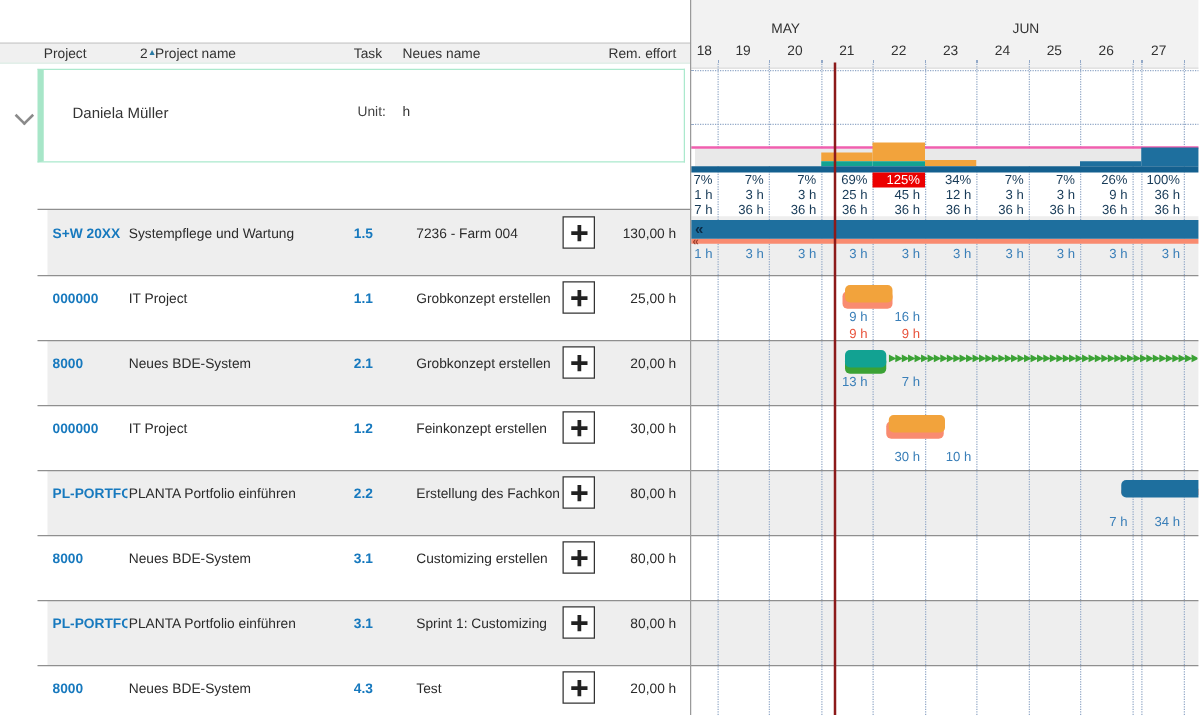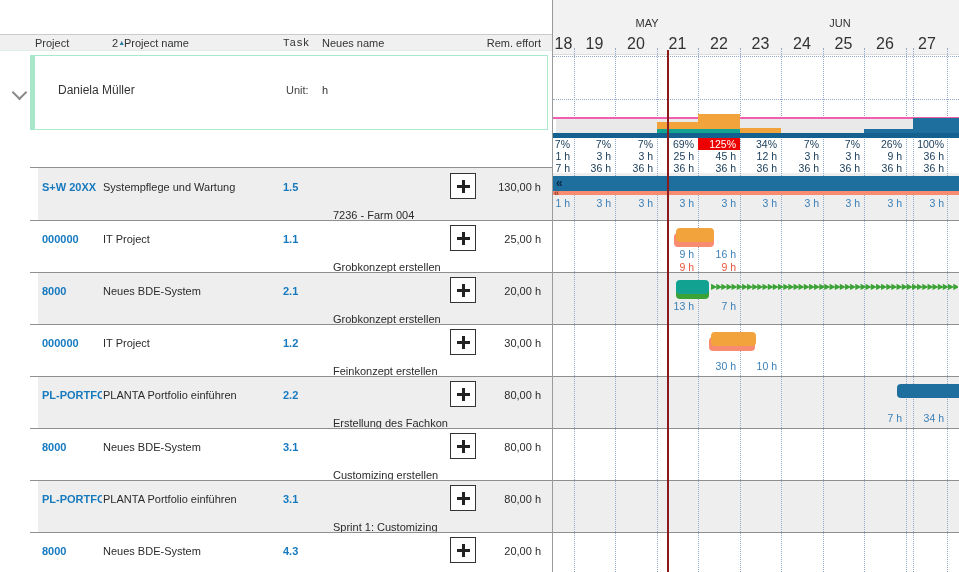--- a/index.html
+++ b/index.html
@@ -7,22 +7,22 @@
     font-family:"Liberation Sans","DejaVu Sans",sans-serif;font-size:11px;color:#2b2b2b;}
   
   .band-left{position:absolute;left:0;top:34px;width:553px;height:17px;background:#f0f0f0;
     border-top:1px solid #cbcbcb;border-bottom:1px solid #ddeee6;box-sizing:border-box;z-index:1;}
   .hdr{position:absolute;top:37px;font-size:11px;color:#333;white-space:nowrap;z-index:2;}
   .sort-num{color:#333;}
   .sort-tri{font-size:7px;color:#2a7ca6;vertical-align:2px;}
   
   .gantt-band{position:absolute;left:553px;top:0;width:406px;height:55px;background:#f2f2f2;
     border-bottom:1px solid #dcdcdc;box-sizing:border-box;z-index:1;}
-  .month{position:absolute;top:17px;font-size:11px;color:#333;text-align:center;z-index:2;}
-  .wk{position:absolute;top:35px;font-size:16px;color:#333;text-align:center;z-index:2;}
+  .month{position:absolute;top:17px;font-size:11px;color:#333;text-align:left;z-index:2;}
+  .wk{position:absolute;top:35px;font-size:11px;color:#333;text-align:center;z-index:2;}
   
   .x0{left:553px;width:21px}.x1{left:574px;width:41px}.x2{left:615px;width:42px}
   .x3{left:657px;width:41px}.x4{left:698px;width:42px}.x5{left:740px;width:41px}
   .x6{left:781px;width:42px}.x8{left:864px;width:42px}.x9{left:906px;width:42px}
   .vgrid{position:absolute;top:48px;height:524px;width:0;border-left:1px dotted var(--grid,#93A9C8);z-index:2;}
   .hdot{position:absolute;left:553px;width:406px;height:0;border-top:1px dotted var(--grid,#93A9C8);z-index:2;}
   .divider{position:absolute;left:552px;top:0;width:1px;height:572px;background:#9a9a9a;z-index:7;}
   .today{position:absolute;left:667px;top:50px;width:2px;height:522px;background:var(--today_red,#8C1A1A);z-index:9;}
   
   .res-card{position:absolute;left:30px;top:55px;width:518px;height:75px;background:#fff;
@@ -41,21 +41,21 @@
   
   .trow{position:absolute;left:0;width:553px;height:52px;z-index:1;}
   .trow-bg{position:absolute;left:38px;top:0;width:515px;height:52px;}
   .grow-bg{position:absolute;left:553px;width:406px;z-index:0;}
   .gray{background:#eeeeee;}
   .sep{position:absolute;height:0;border-top:1px solid #8f8f8f;z-index:6;}
   .cell{position:absolute;top:13px;font-size:11px;white-space:nowrap;overflow:hidden;z-index:2;}
   .c-proj{left:42px;width:60px;font-weight:bold;color:var(--link_blue,#1779BE);}
   .c-pname{left:103px;width:175px;color:#2b2b2b;}
   .c-task{left:283px;width:36px;font-weight:bold;color:var(--link_blue,#1779BE);}
-  .c-tname{left:333px;width:115px;color:#2b2b2b;margin-top:28px;}
+  .c-tname{left:333px;width:115px;color:#2b2b2b;}
   .c-eff{left:470px;width:71px;text-align:right;color:#2b2b2b;}
   .plus{position:absolute;left:450px;top:5px;width:24px;height:24px;border:1px solid #333;
     background:#fff;z-index:3;cursor:pointer;}
   .plus-icon{position:absolute;left:0;top:0;right:0;bottom:0;
     background:linear-gradient(#222,#222) center/13px 3px no-repeat,
                linear-gradient(#222,#222) center/3px 13px no-repeat;}
   
   .bar{position:absolute;z-index:4;}
   .under{position:absolute;z-index:3;}
   .r4{border-radius:4px;}
@@ -73,21 +73,21 @@
 </style>
 </head>
 <body>
 
 <div id="screen">
 
   <div class="band-left"></div>
   <span class="hdr" style="left:35px;">Project</span>
   <span class="hdr" style="left:112px;"><span class="sort-num">2</span><span class="sort-tri">▲</span></span>
   <span class="hdr" style="left:124px;">Project name</span>
-  <span class="hdr" style="left:283px;font-family:Liberation Mono, monospace;">Task</span>
+  <span class="hdr" style="left:283px;">Task</span>
   <span class="hdr" style="left:322px;">Neues name</span>
   <span class="hdr" style="left:460px;width:81px;text-align:right;">Rem. effort</span>
 
   <div class="gantt-band"></div>
   <span class="month" style="left:617px;width:60px;">MAY</span>
   <span class="month" style="left:810px;width:60px;">JUN</span>
   <span class="wk x0">18</span>
   <span class="wk x1">19</span>
   <span class="wk x2">20</span>
   <span class="wk x3">21</span>

